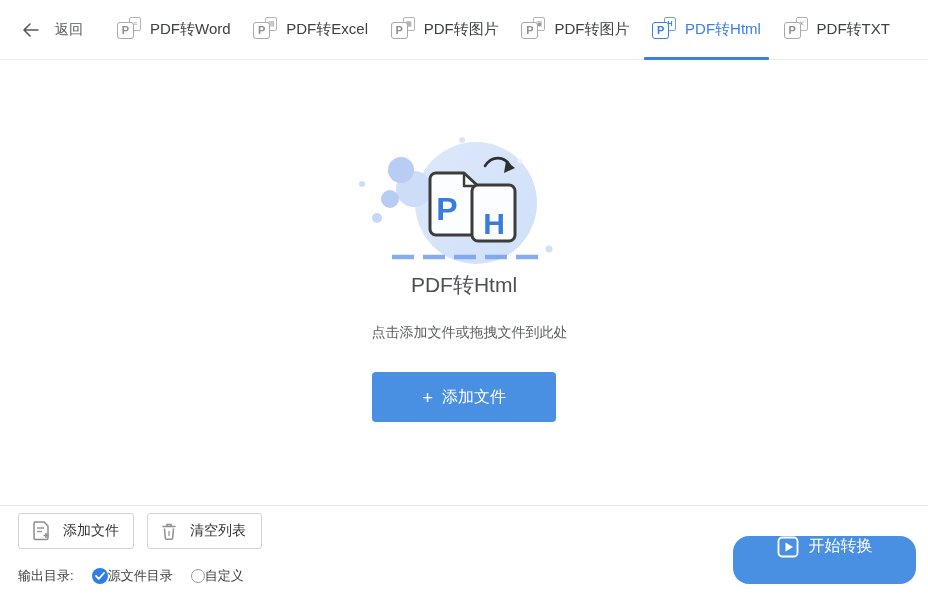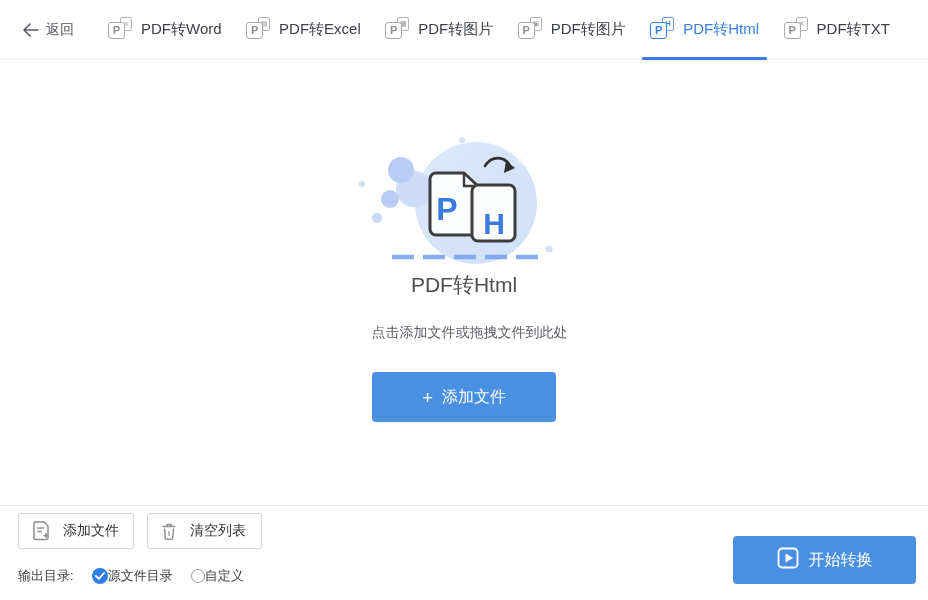--- a/index.html
+++ b/index.html
@@ -2,21 +2,21 @@
 <html><head>
 <meta charset="utf-8">
 <style>
   * { margin:0; padding:0; box-sizing:border-box; }
   body { background:#fff; font-family:"Liberation Sans","DejaVu Sans",sans-serif; }
   .app { position:relative; width:928px; height:600px; background:#fff; overflow:hidden; }
 
   
   .header { position:absolute; top:0; left:0; right:0; height:60px; background:#fff;
             border-bottom:1px solid #ededed; display:flex; align-items:center; }
-  .back { display:flex; align-items:center; gap:7px; margin-left:22px; color:#55585c;
+  .back { display:flex; align-items:center; gap:16px; margin-left:22px; color:#55585c;
           font-size:14px; cursor:pointer; flex:0 0 auto; }
   .back svg { display:block; }
   .tabs { flex:1; display:flex; justify-content:space-between; margin:0 38px 0 34px; height:60px; }
   .tab { display:flex; align-items:center; gap:9px; position:relative; cursor:pointer;
          font-size:15px; color:#3d4045; }
   .tab.active { color:#3a7fe8; }
   .tab.active::after { content:""; position:absolute; left:-8px; right:-8px; bottom:0;
          height:3px; background:#3a7fe8; border-radius:1px; }
   .ticon { position:relative; width:24px; height:26px; flex:0 0 auto; }
   .ticon .pbox { position:absolute; left:0; top:5px; width:17px; height:17px; background:#fff;
@@ -45,22 +45,22 @@
 
   
   .divider { position:absolute; top:505px; left:0; right:0; height:1px; background:#e8e8e8; }
   .toolbar { position:absolute; top:513px; left:18px; display:flex; gap:13px; }
   .tbtn { height:36px; min-width:115px; background:#fff; border:1px solid #d4d4d4;
           border-radius:3px; display:flex; align-items:center; justify-content:flex-start;
           gap:12px; padding:0 14px 0 12px; font-size:14px; color:#333; cursor:pointer;
           font-family:inherit; }
   .tbtn svg { display:block; flex:0 0 auto; }
   .startbtn { position:absolute; top:536px; right:12px; width:183px; height:48px;
-          background:#4a90e2; border:none; border-radius:4px; color:#fff; font-size:16px;
-          display:flex; align-items:center; justify-content:center; gap:10px; cursor:pointer;
+          background:#4a90e2; border:none; border-radius:16px; color:#fff; font-size:16px;
+          display:flex; align-items:flex-start; justify-content:center; gap:10px; cursor:pointer;
           font-family:inherit; }
   .output { position:absolute; left:18px; top:566px; height:20px; display:flex;
             align-items:center; gap:8px; font-size:13px; color:#3c3e42; }
   .radio-opt { display:flex; align-items:center; gap:0; cursor:pointer; margin-left:10px; }
   .radio-on { width:16px; height:16px; border-radius:50%; background:#2f7ee8; display:flex;
               align-items:center; justify-content:center; }
   .radio-off { width:14px; height:14px; border-radius:50%; background:#fff;
                border:1px solid #9b9b9b; }
 </style>
 </head>

